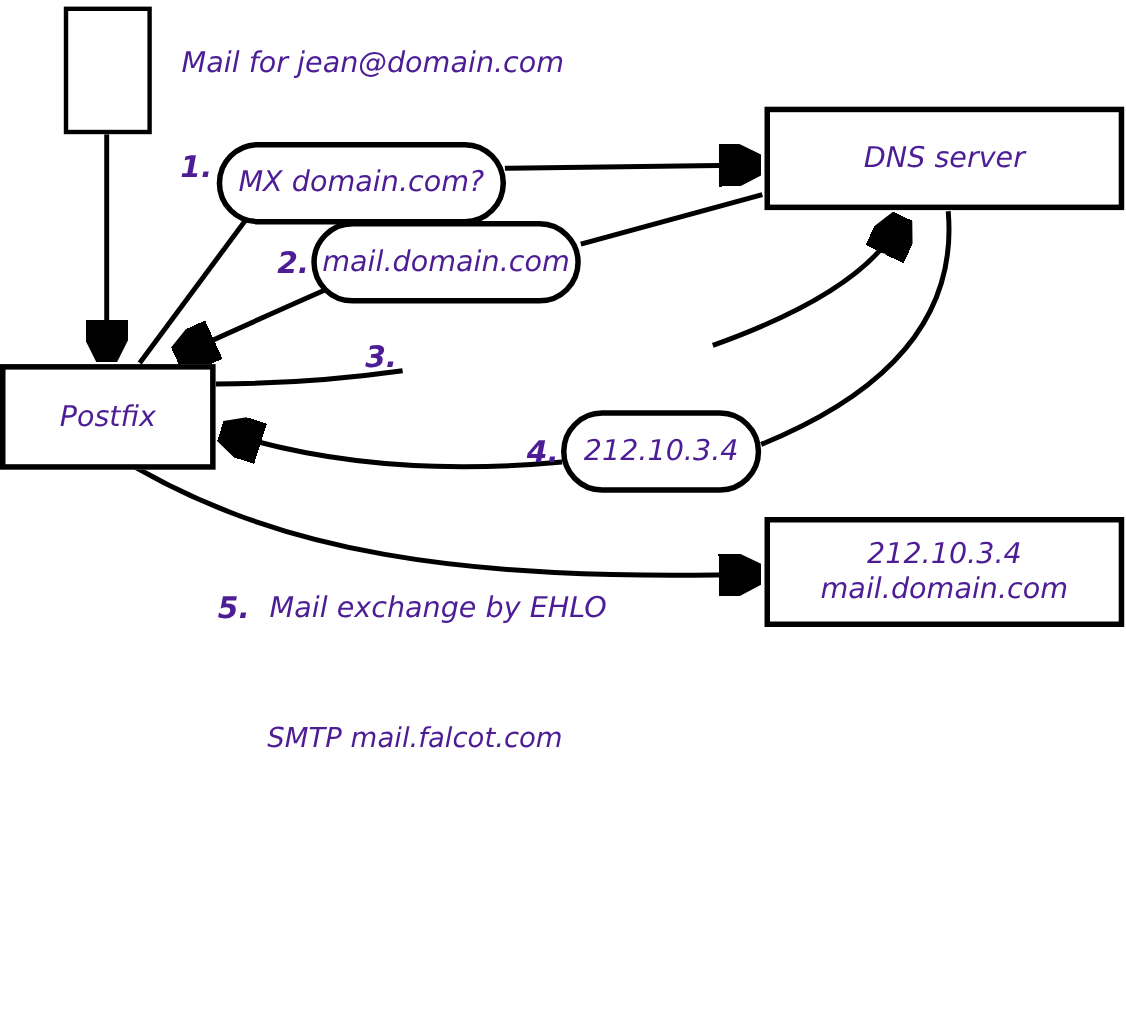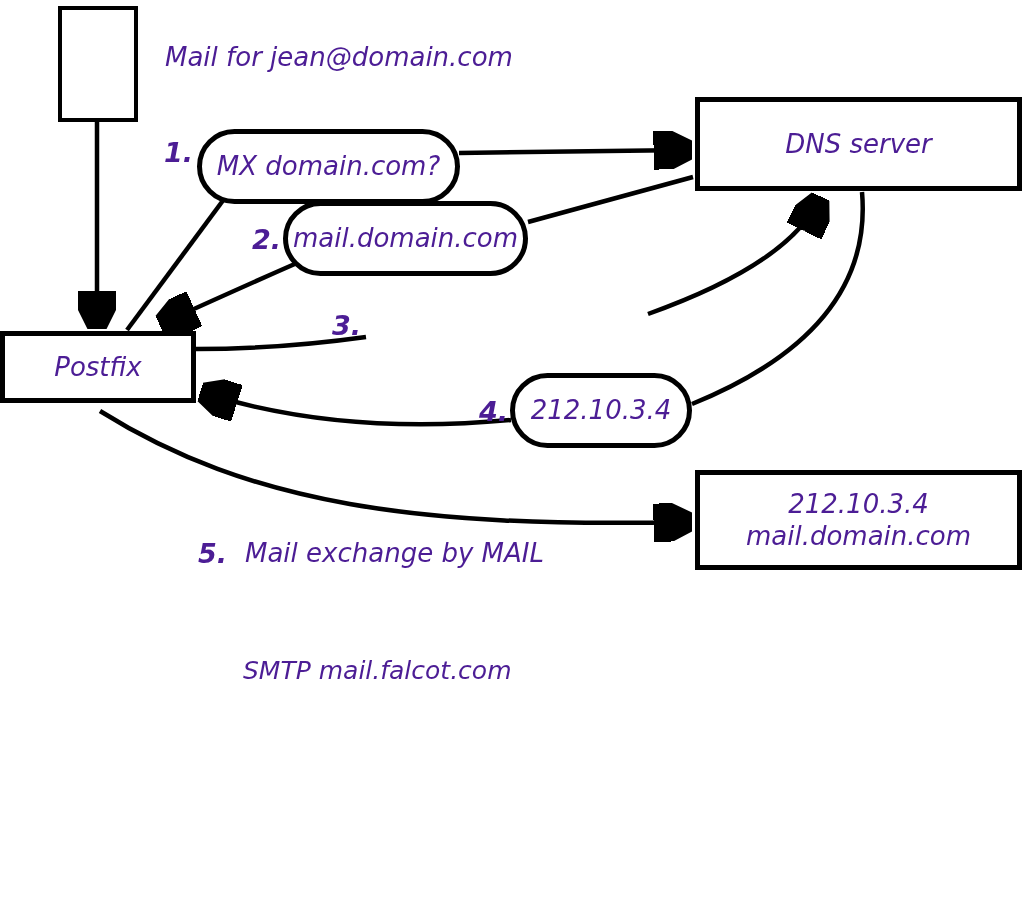--- a/index.html
+++ b/index.html
@@ -39,21 +39,21 @@
     z-index: 2;
     background: #ffffff;
     border: 4px solid #000000;
     left: 58px; top: 6px; width: 80px; height: 116px;
   }
   .pill { border-radius: 40px; }
   .pill-1 { left: 197px; top: 113px; width: 263px; height: 75px; margin-top: 16px; }
   .pill-2 { left: 283px; top: 201px; width: 245px; height: 75px; }
   .pill-3 { left: 363px; top: 287px; width: 284px; height: 75px; }
   .pill-4 { left: 510px; top: 373px; width: 182px; height: 75px; }
-  .box-postfix { left: 0px;   top: 331px; width: 196px; height: 72px; }
+  .box-postfix { left: 0px;   top: 331px; width: 196px; height: 96px; }
   .box-dns     { left: 695px; top: 97px;  width: 327px; height: 94px; align-items: center; }
   .box-mailserver { left: 695px; top: 470px; width: 327px; height: 100px; flex-direction: column; }
   .step-num {
     position: absolute;
     z-index: 3;
     width: 40px;
     font-size: 27px;
     font-weight: bold;
     text-align: right;
     white-space: nowrap;
@@ -137,21 +137,21 @@
   </div>
 
   <div class="step-num num-3">3.</div>
 
   <div class="step-num num-4">4.</div>
   <div class="node pill pill-4">
     <span>212.10.3.4</span>
   </div>
 
   <div class="step-num num-5">5.</div>
-  <div class="step5-label">Mail exchange by MAIL</div>
+  <div class="step5-label">Mail exchange by EHLO</div>
 
   <div class="smtp-block">
     <div class="smtp-line">SMTP mail.falcot.com</div>
     
     
     
     
     
     
     

